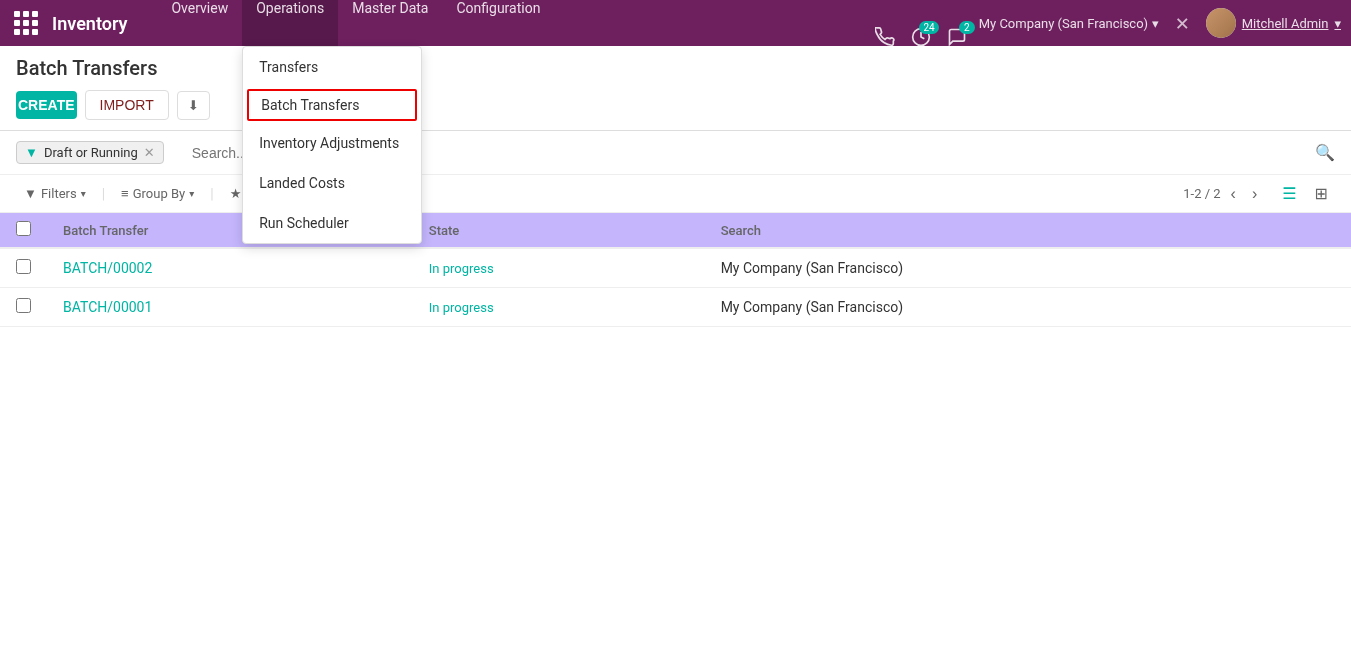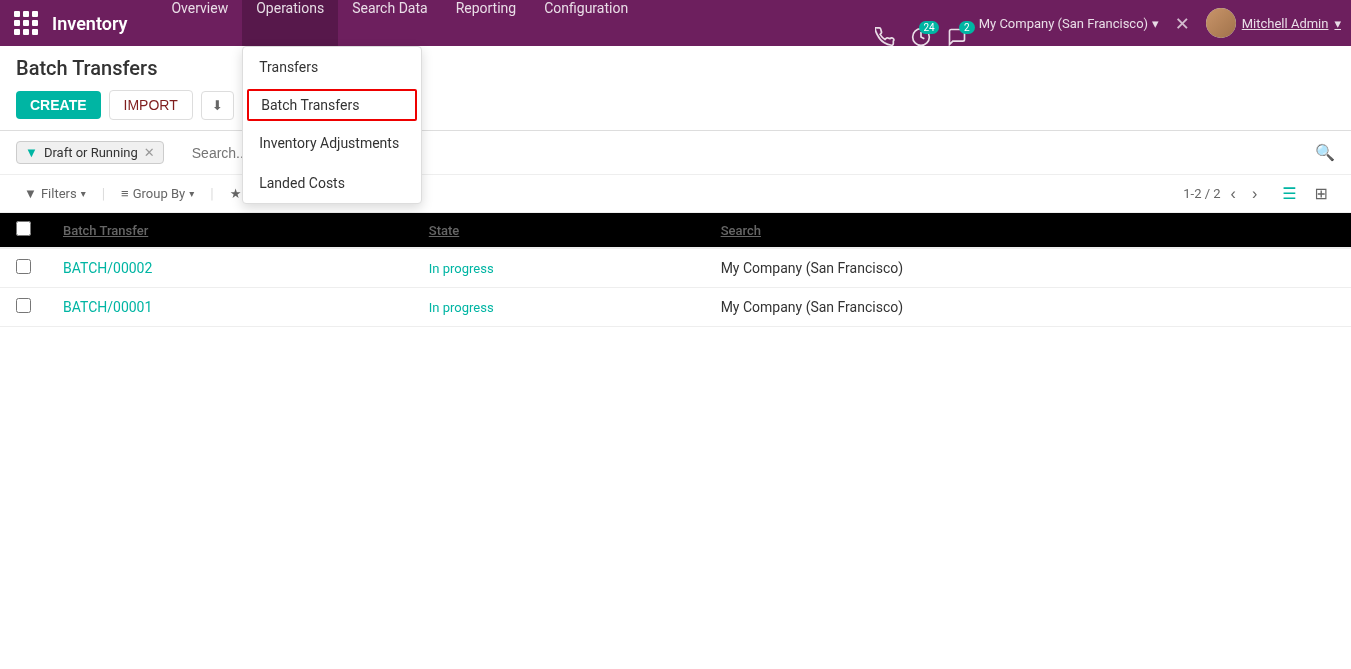--- a/index.html
+++ b/index.html
@@ -74,21 +74,21 @@
       border-bottom: 1px solid #ddd;
     }
     .page-title {
       font-size: 20px; font-weight: 500; color: #333; margin-bottom: 10px;
     }
     .action-bar {
       display: flex; align-items: center; gap: 8px; padding-bottom: 10px;
     }
     .btn-create {
       background: #00b5a3; color: white; border: none;
-      padding: 6px 14px; border-radius: 4px; font-size: 14px; font-weight: 600;
+      padding: 6px 2px; border-radius: 4px; font-size: 14px; font-weight: 600;
       cursor: pointer;
     }
     .btn-import {
       background: white; color: #7f1d1d; border: 1px solid #ddd;
       padding: 6px 14px; border-radius: 4px; font-size: 14px; cursor: pointer;
     }
     .btn-download {
       background: white; color: #666; border: 1px solid #ddd;
       padding: 6px 10px; border-radius: 4px; cursor: pointer;
     }
@@ -143,22 +143,22 @@
     }
     .view-btn {
       padding: 3px 7px; cursor: pointer; color: #666;
       border: none; background: none; font-size: 16px;
     }
     .view-btn.active { color: #00b5a3; }
 
     
     .data-table { width: 100%; border-collapse: collapse; }
     .data-table th {
-      background: #000000; color: #666; font-weight: 500; font-size: 13px;
-      padding: 8px 16px; text-align: left; border-bottom: 2px solid #eee; text-decoration: underline;
+      background: #c4b5fd; color: #666; font-weight: 500; font-size: 13px;
+      padding: 8px 16px; text-align: left; border-bottom: 2px solid #eee;
     }
     .data-table td {
       padding: 10px 16px; border-bottom: 1px solid #eee; font-size: 14px; color: #333;
     }
     .checkbox-cell { width: 40px; }
     .status-badge {
       color: #00b5a3; font-size: 13px;
     }
 
     
@@ -214,27 +214,25 @@
       <span>Overview</span>
     </div>
     <div class="nav-item active nav-item-wrapper" id="ops-nav-item">
       <span>Operations</span>
 
       <div class="dropdown-menu" id="ops-dropdown">
         <a class="dropdown-item">Transfers</a>
         <a class="dropdown-item highlighted">Batch Transfers</a>
         <a class="dropdown-item">Inventory Adjustments</a>
         <a class="dropdown-item">Landed Costs</a>
+        <a class="dropdown-item">Run Scheduler</a>
       </div>
     </div>
     <div class="nav-item">
-      <span>Search Data</span>
-    </div>
-    <div class="nav-item">
-      <span>Reporting</span>
+      <span>Master Data</span>
     </div>
     <div class="nav-item">
       <span>Configuration</span>
     </div>
   </div>
   <div class="nav-right">
     <div class="nav-icon-btn">
       <svg width="20" height="20" viewBox="0 0 24 24" fill="none" stroke="currentColor" stroke-width="2">
         <path d="M22 16.92v3a2 2 0 01-2.18 2 19.79 19.79 0 01-8.63-3.07A19.5 19.5 0 013.07 9.81a19.79 19.79 0 01-3.07-8.7A2 2 0 012 1h3a2 2 0 012 1.72c.127.96.361 1.903.7 2.81a2 2 0 01-.45 2.11L6.09 8.91a16 16 0 006 6l1.27-1.27a2 2 0 012.11-.45c.907.339 1.85.573 2.81.7A2 2 0 0122 16.92z"></path>
       </svg>

